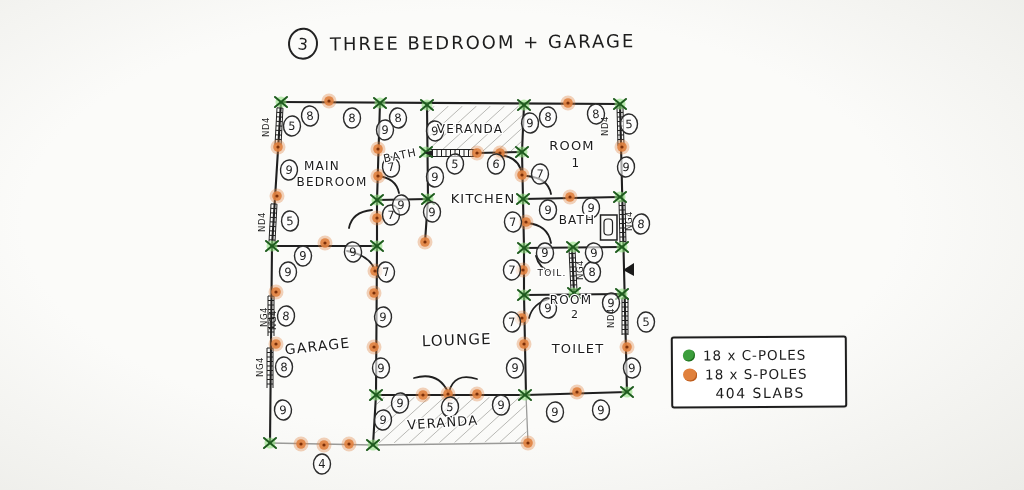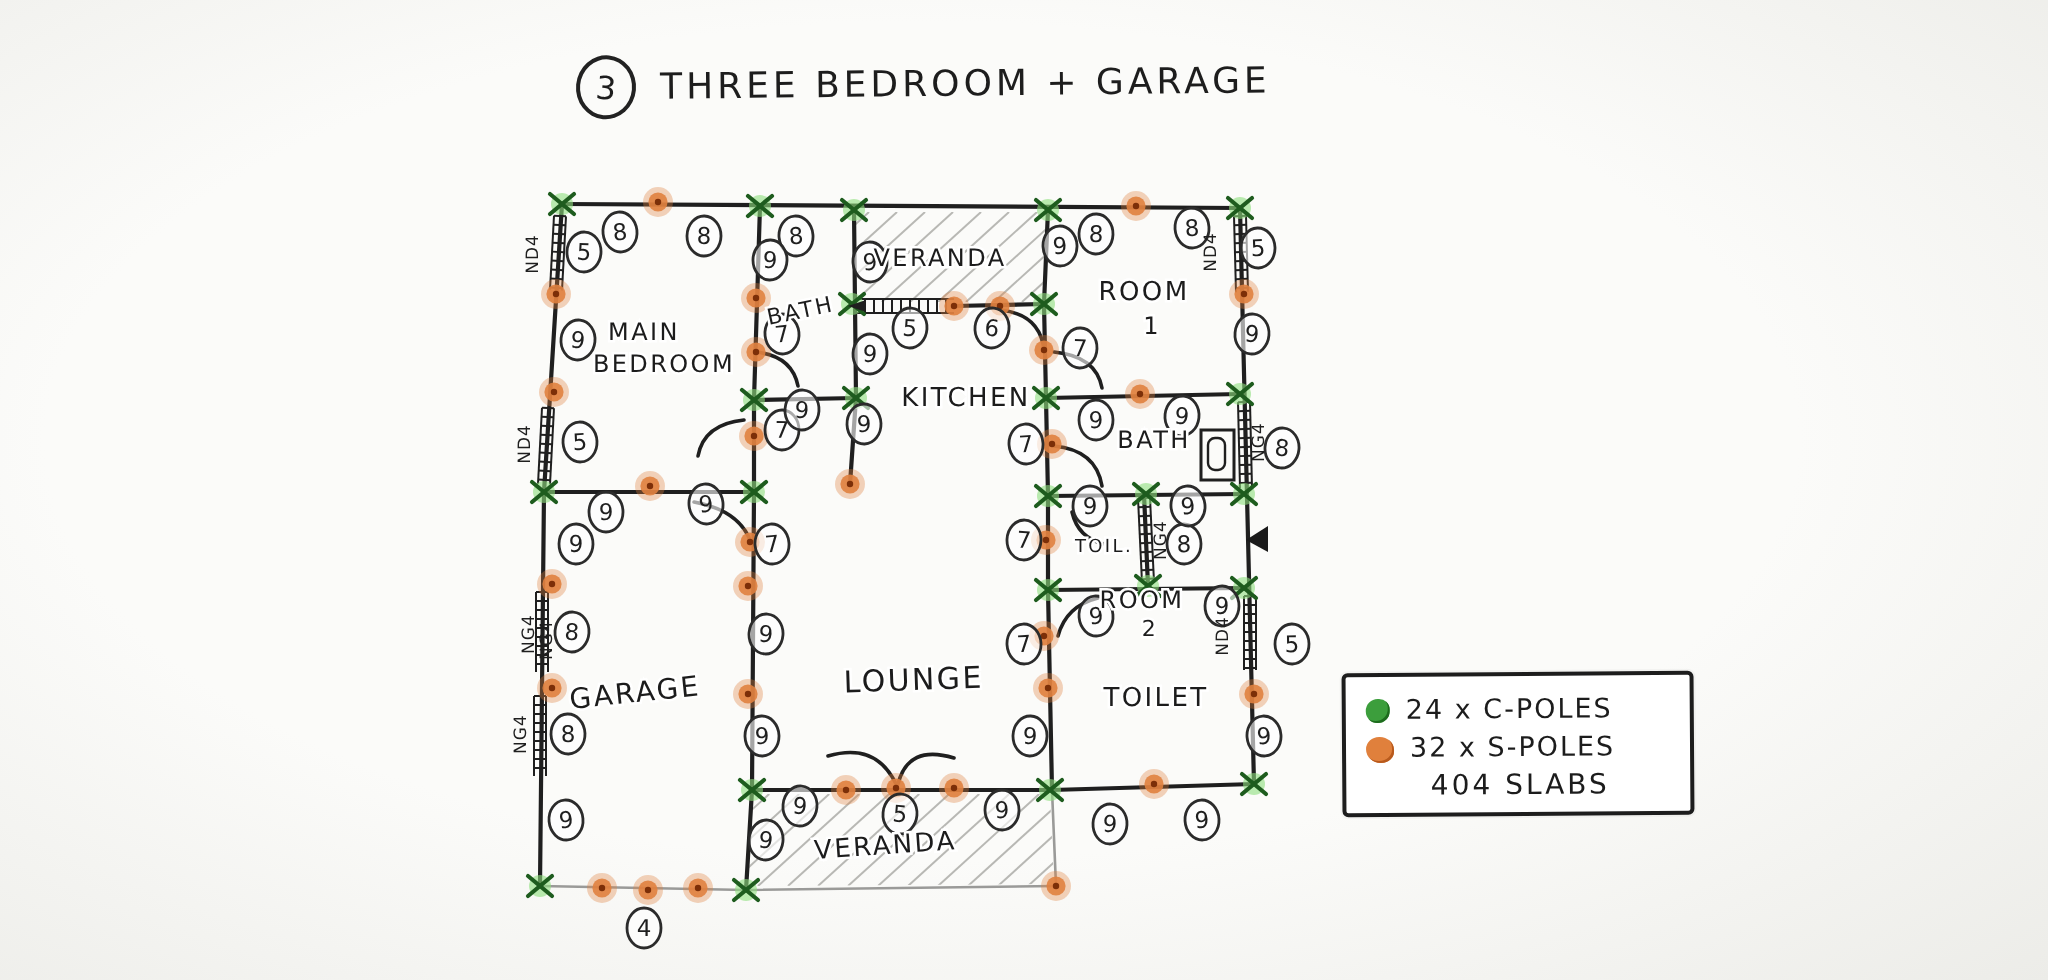--- a/index.html
+++ b/index.html
@@ -747,20 +747,20 @@
 <div class="title">
   <span class="title-index">
       <span>3</span>
     </span>
   <span class="title-text">THREE BEDROOM + GARAGE</span>
 </div>
 
 <div class="legend">
   <div class="legend-row">
     <span class="dot dot-green"></span>
-    <span>24 x C-POLES</span>
+    <span>18 x C-POLES</span>
   </div>
   <div class="legend-row">
     <span class="dot dot-orange"></span>
-    <span>32 x S-POLES</span>
+    <span>18 x S-POLES</span>
   </div>
   <div class="legend-slabs">404 SLABS</div>
 </div>
 
 </body></html>

